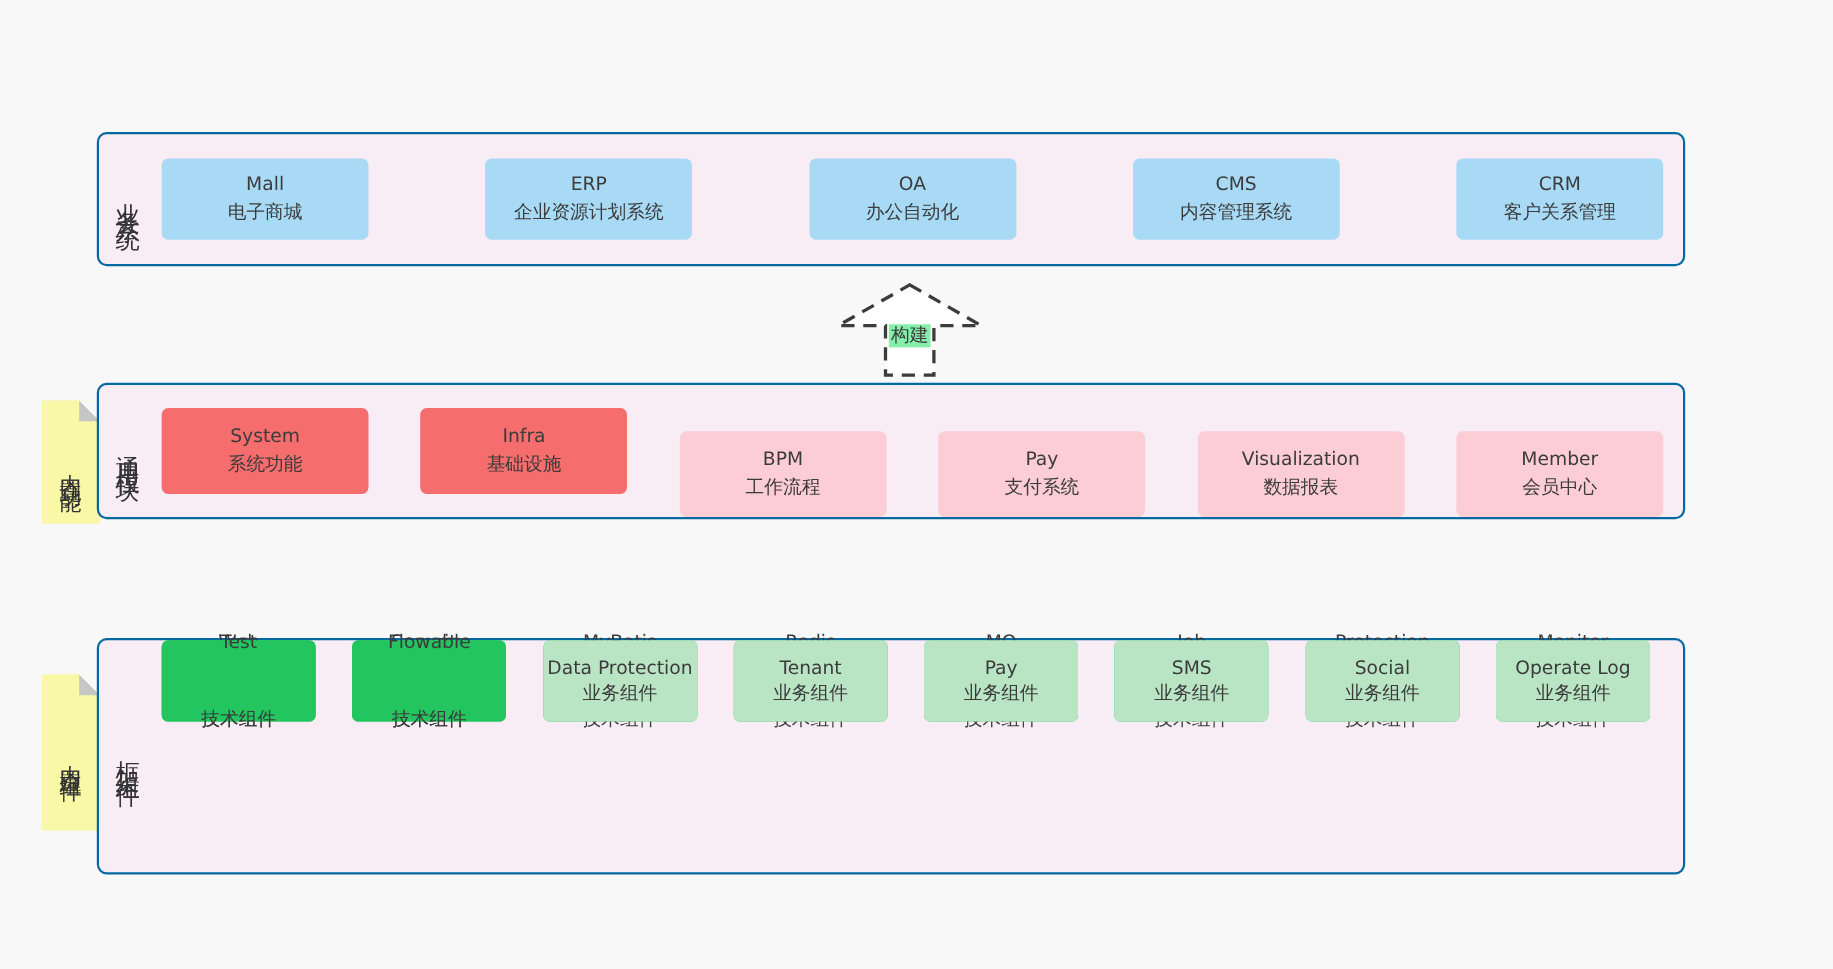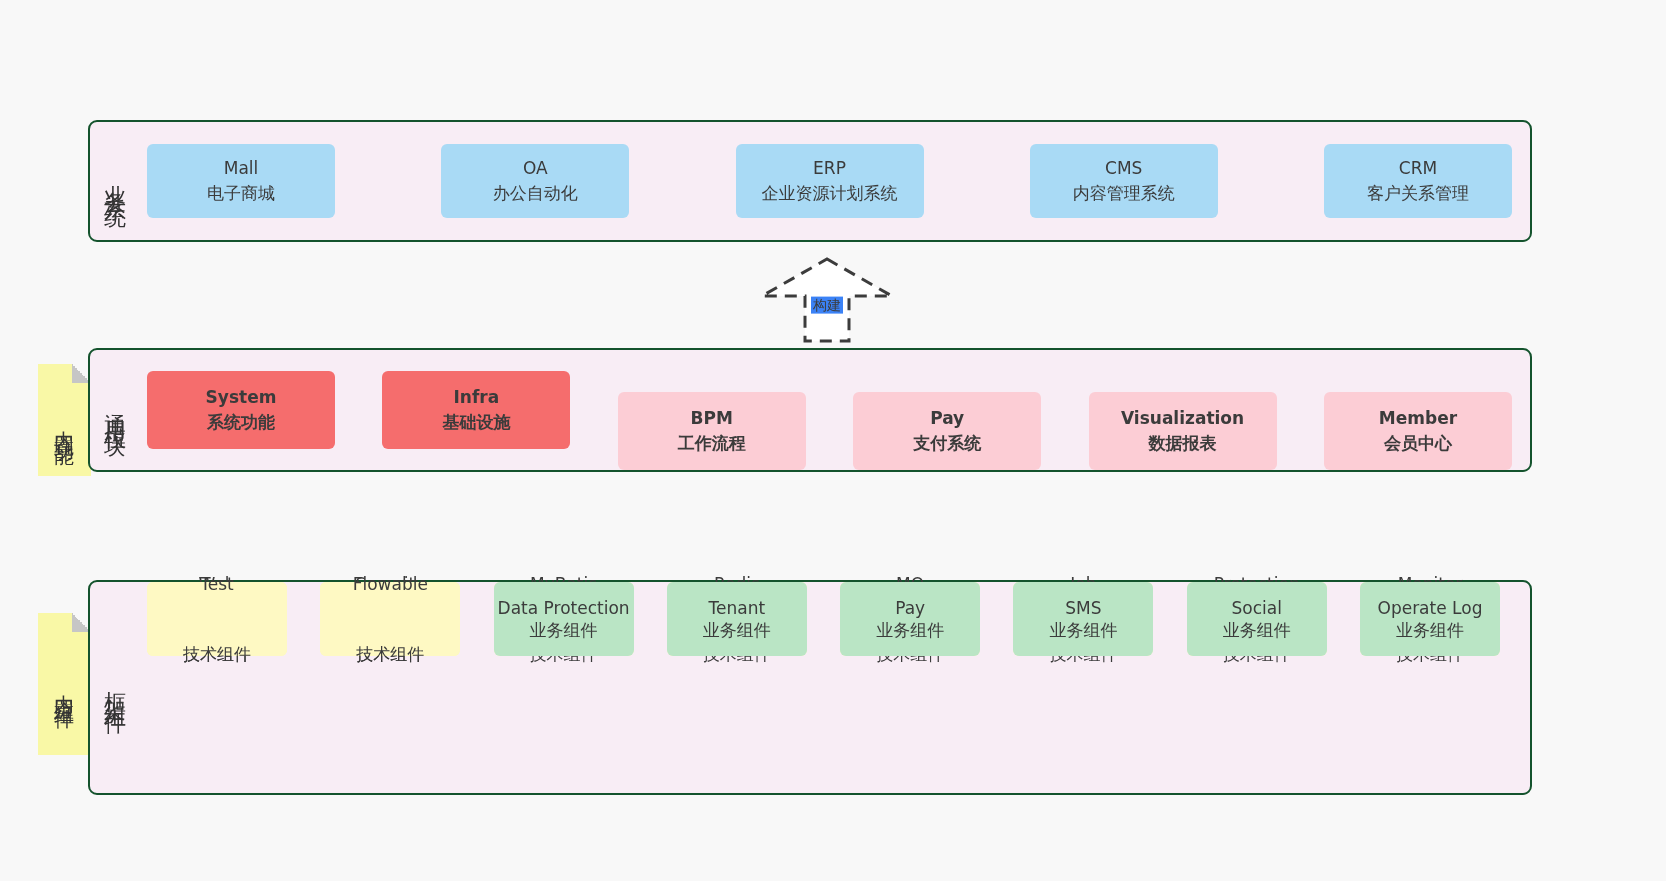--- a/index.html
+++ b/index.html
@@ -16,21 +16,21 @@
     background: #f8f8f8;
     overflow: hidden;
   }
 
   
   .layer {
     position: absolute;
     left: 88px;
     width: 1440px;
     background: #f8edf5;
-    border: 2px solid #14532d;
+    border: 2px solid #0369a1;
     border-radius: 9px;
     z-index: 2;
   }
   #layer-business   { top: 120px; height: 118px; }
   #layer-modules    { top: 348px; height: 120px; }
   #layer-components { top: 580px; height: 211px; }
 
   .layer-label {
     position: absolute;
     left: 14px;
@@ -68,28 +68,28 @@
     display: flex;
     flex-direction: column;
     align-items: center;
     justify-content: center;
     text-align: center;
     font-size: 17px;
     line-height: 1.45;
     padding: 2px 4px;
     color: #3b3b3b;
   }
-  #layer-modules .box { height: 78px; font-weight: bold; }
+  #layer-modules .box { height: 78px; }
   #layer-components .box { width: 140px; height: 74px; line-height: 1.32; }
   .box .en, .box .zh { display: block; }
 
   .v-blue   { background: #a9daf5; }
   .v-red    { background: #f56d6d; }
   .v-pink   { background: #fccdd5; margin-top: 41px; }
-  .v-green  { background: #fef9c3; gap: 48px; }
+  .v-green  { background: #22c55e; gap: 48px; }
   .v-lgreen { background: #bae5c5; }
 
   
   .sticky {
     position: absolute;
     left: 38px;
     width: 53px;
     background: #f9f8a6;
     z-index: 1;
     display: flex;
@@ -125,22 +125,22 @@
     z-index: 3;
   }
   #arrow-build     { left: 757px; top: 256px; }
   #arrow-implement { left: 773px; top: 488px; }
   .arrow svg { display: block; width: 100%; height: 100%; }
   .arrow-label {
     position: absolute;
     left: 50%;
     top: 56%;
     transform: translate(-50%, -50%);
-    background: #3b82f6;
-    font-size: 14px;
+    background: #86efac;
+    font-size: 17px;
     color: #3b3b3b;
     padding: 0 2px;
     line-height: 1.2;
     white-space: nowrap;
   }
 </style>
 </head>
 <body>
 
 <div id="canvas">
@@ -155,26 +155,26 @@
   </div>
 
   <div class="layer" id="layer-business">
     <div class="layer-label">业务系统</div>
     <div class="boxes-row">
       <div class="box v-blue">
         <span class="en">Mall</span>
         <span class="zh">电子商城</span>
       </div>
       <div class="box v-blue">
+        <span class="en">ERP</span>
+        <span class="zh">企业资源计划系统</span>
+      </div>
+      <div class="box v-blue">
         <span class="en">OA</span>
         <span class="zh">办公自动化</span>
-      </div>
-      <div class="box v-blue">
-        <span class="en">ERP</span>
-        <span class="zh">企业资源计划系统</span>
       </div>
       <div class="box v-blue">
         <span class="en">CMS</span>
         <span class="zh">内容管理系统</span>
       </div>
       <div class="box v-blue">
         <span class="en">CRM</span>
         <span class="zh">客户关系管理</span>
       </div>
     </div>

